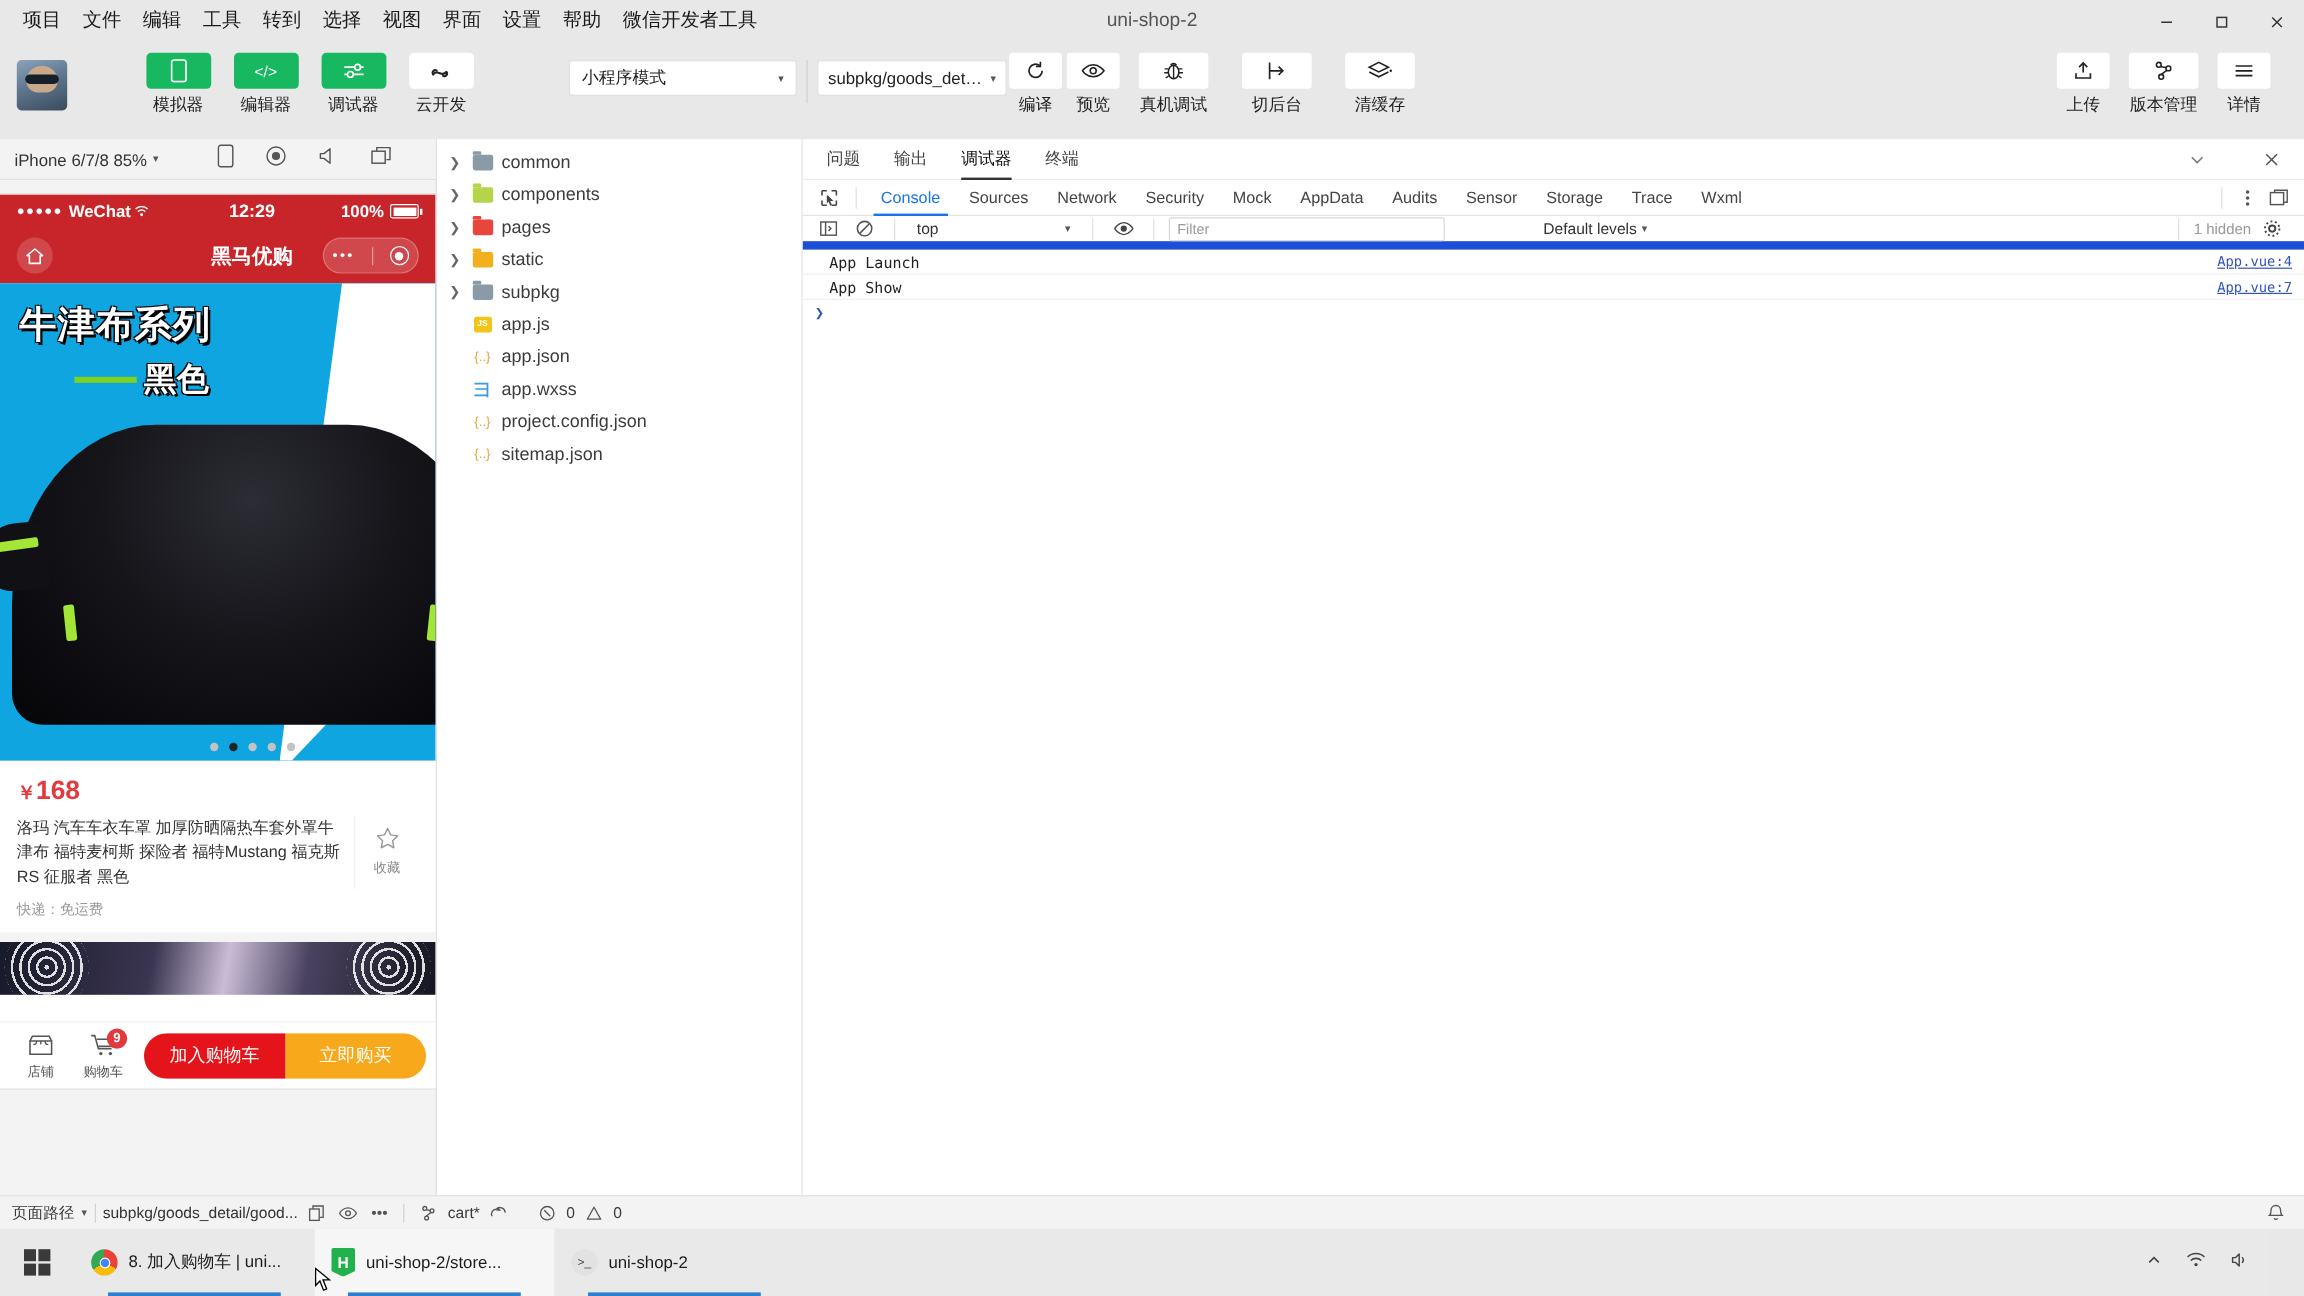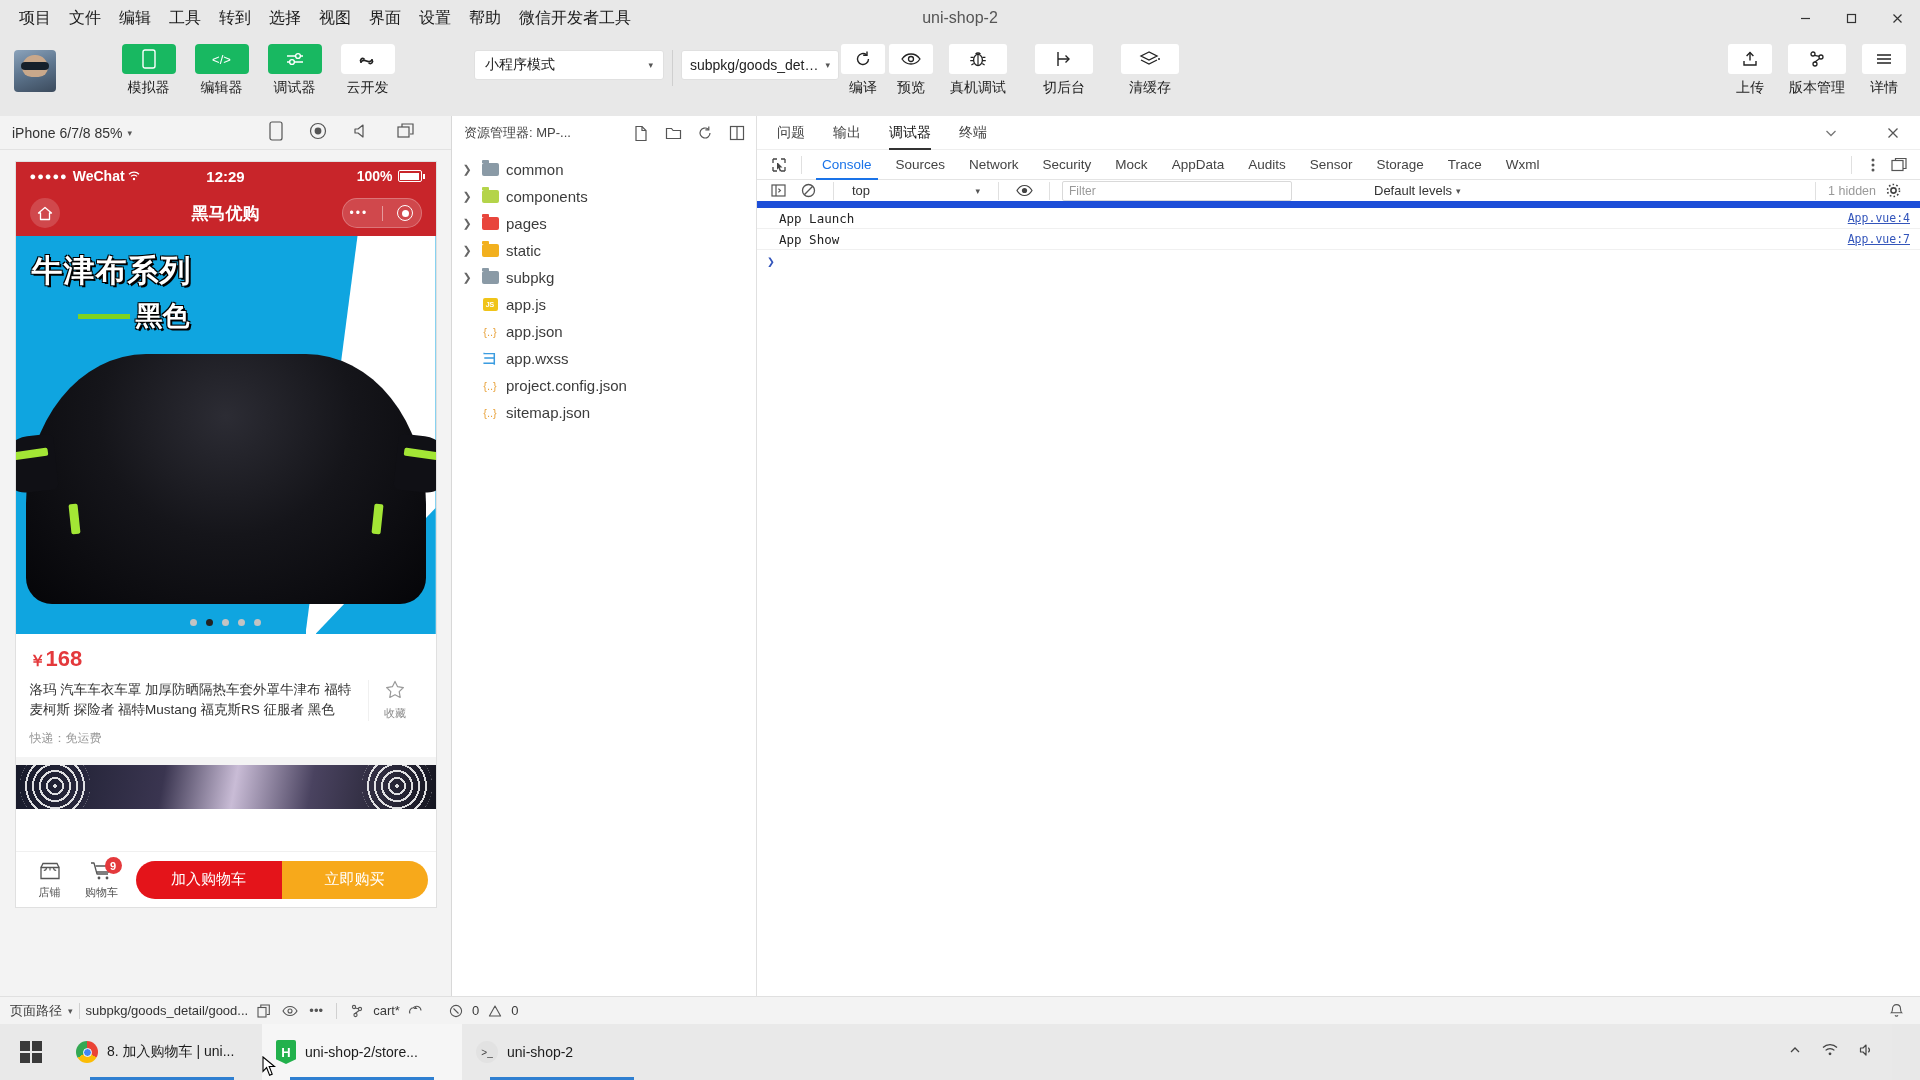--- a/index.html
+++ b/index.html
@@ -85,21 +85,21 @@
   }
   .tb-btn.sm { width: 48px; }
   .tb-btn.wide { width: 86px; }
   .tb-btn.wide .tb-icon-sm { width: 58px; }
   .spacer { flex: 1 1 auto; }
 
   
   .body-row { position: absolute; top: 116px; left: 0; width: 1920px; height: 892px; display: flex; }
 
   
-  .sim-pane { width: 452px; height: 100%; background: #f3f3f3; border-right: 1px solid #d8d8d8;
+  .sim-pane { width: 364px; height: 100%; background: #f3f3f3; border-right: 1px solid #d8d8d8;
               display: flex; flex-direction: column; }
   .sim-head { height: 34px; display: flex; align-items: center; padding: 0 12px;
               background:#f3f3f3; border-bottom: 1px solid #e2e2e2; }
   .sim-device { font-size: 14px; color: #333; display:flex; align-items:center; gap:5px; }
   .sim-head .spacer { flex: 1; }
   .sim-head-icons { display: flex; align-items: center; gap: 26px; padding-right: 24px; color:#444; }
   .sim-stage { flex: 1; display: flex; justify-content: center; padding-top: 12px; }
   .phone {
     width: 420px; height: 745px; background: #fff; position: relative; overflow: hidden;
     box-shadow: 0 0 0 1px #e0e0e0; display:flex; flex-direction:column;
@@ -416,21 +416,21 @@
             <path d="M2 10l8 4 8-4" fill="none" stroke="#222" stroke-width="1.3"></path>
             <circle cx="20" cy="9" r="1" fill="#222"></circle>
           </svg>
         </div>
         <div class="tb-label">清缓存</div>
       </div>
     </div>
 
     <div class="spacer"></div>
 
-    <div class="tb-group" style="padding-right:12px">
+    <div class="tb-group" style="padding-right:26px">
       <div class="tb-btn sm">
         <div class="tb-icon-sm">
           <svg width="18" height="18" viewBox="0 0 18 18">
             <path d="M9 2.5v8" stroke="#222" stroke-width="1.4"></path>
             <path d="M5.6 5.9L9 2.5l3.4 3.4" fill="none" stroke="#222" stroke-width="1.4"></path>
             <path d="M3 11v4h12v-4" fill="none" stroke="#222" stroke-width="1.4"></path>
           </svg>
         </div>
         <div class="tb-label">上传</div>
       </div>
@@ -607,46 +607,20 @@
       </div>
 
       <div class="cursor">
         <svg width="15" height="21" viewBox="0 0 15 21" style="position:absolute;left:0;top:0">
           <path d="M1 1l11.5 9.5H7.2l3 7.6-2.6 1.1-3-7.7L1 15.3V1z" fill="#fff" stroke="#000" stroke-width="1.1"></path>
         </svg>
       </div>
     </div>
 
     <div class="exp-pane">
-      <div class="exp-head">
-        <div class="exp-title">资源管理器: MP-...</div>
-        <div class="exp-ic">
-          <svg width="16" height="17" viewBox="0 0 16 17">
-              <path d="M3 1.5h6l4 4v10H3z" fill="none" stroke="#555" stroke-width="1.2"></path>
-              <path d="M9 1.5v4h4" fill="none" stroke="#555" stroke-width="1.2"></path>
-            </svg>
-        </div>
-        <div class="exp-ic">
-          <svg width="17" height="16" viewBox="0 0 17 16">
-              <path d="M1.5 13.5v-10h5l1.6 2h7.4v8z" fill="none" stroke="#555" stroke-width="1.2"></path>
-            </svg>
-        </div>
-        <div class="exp-ic">
-          <svg width="16" height="16" viewBox="0 0 16 16">
-              <path d="M13 8a5 5 0 1 1-1.8-3.85" fill="none" stroke="#555" stroke-width="1.2"></path>
-              <path d="M11.8 1.4v3.4H8.4" fill="none" stroke="#555" stroke-width="1.2"></path>
-            </svg>
-        </div>
-        <div class="exp-ic">
-          <svg width="16" height="16" viewBox="0 0 16 16">
-              <rect x="1.5" y="1.5" width="13" height="13" fill="none" stroke="#555" stroke-width="1.2"></rect>
-              <path d="M8 1.5v13" stroke="#555" stroke-width="1.2"></path>
-            </svg>
-        </div>
-      </div>
       <div class="tree">
 
         <div class="tree-row">
           <span class="chev">❯</span>
           <span class="ficon">
               <span class="folder" style="background:#8a9aa6"></span>
             </span>
           <span class="ftxt">common</span>
         </div>
         <div class="tree-row">

